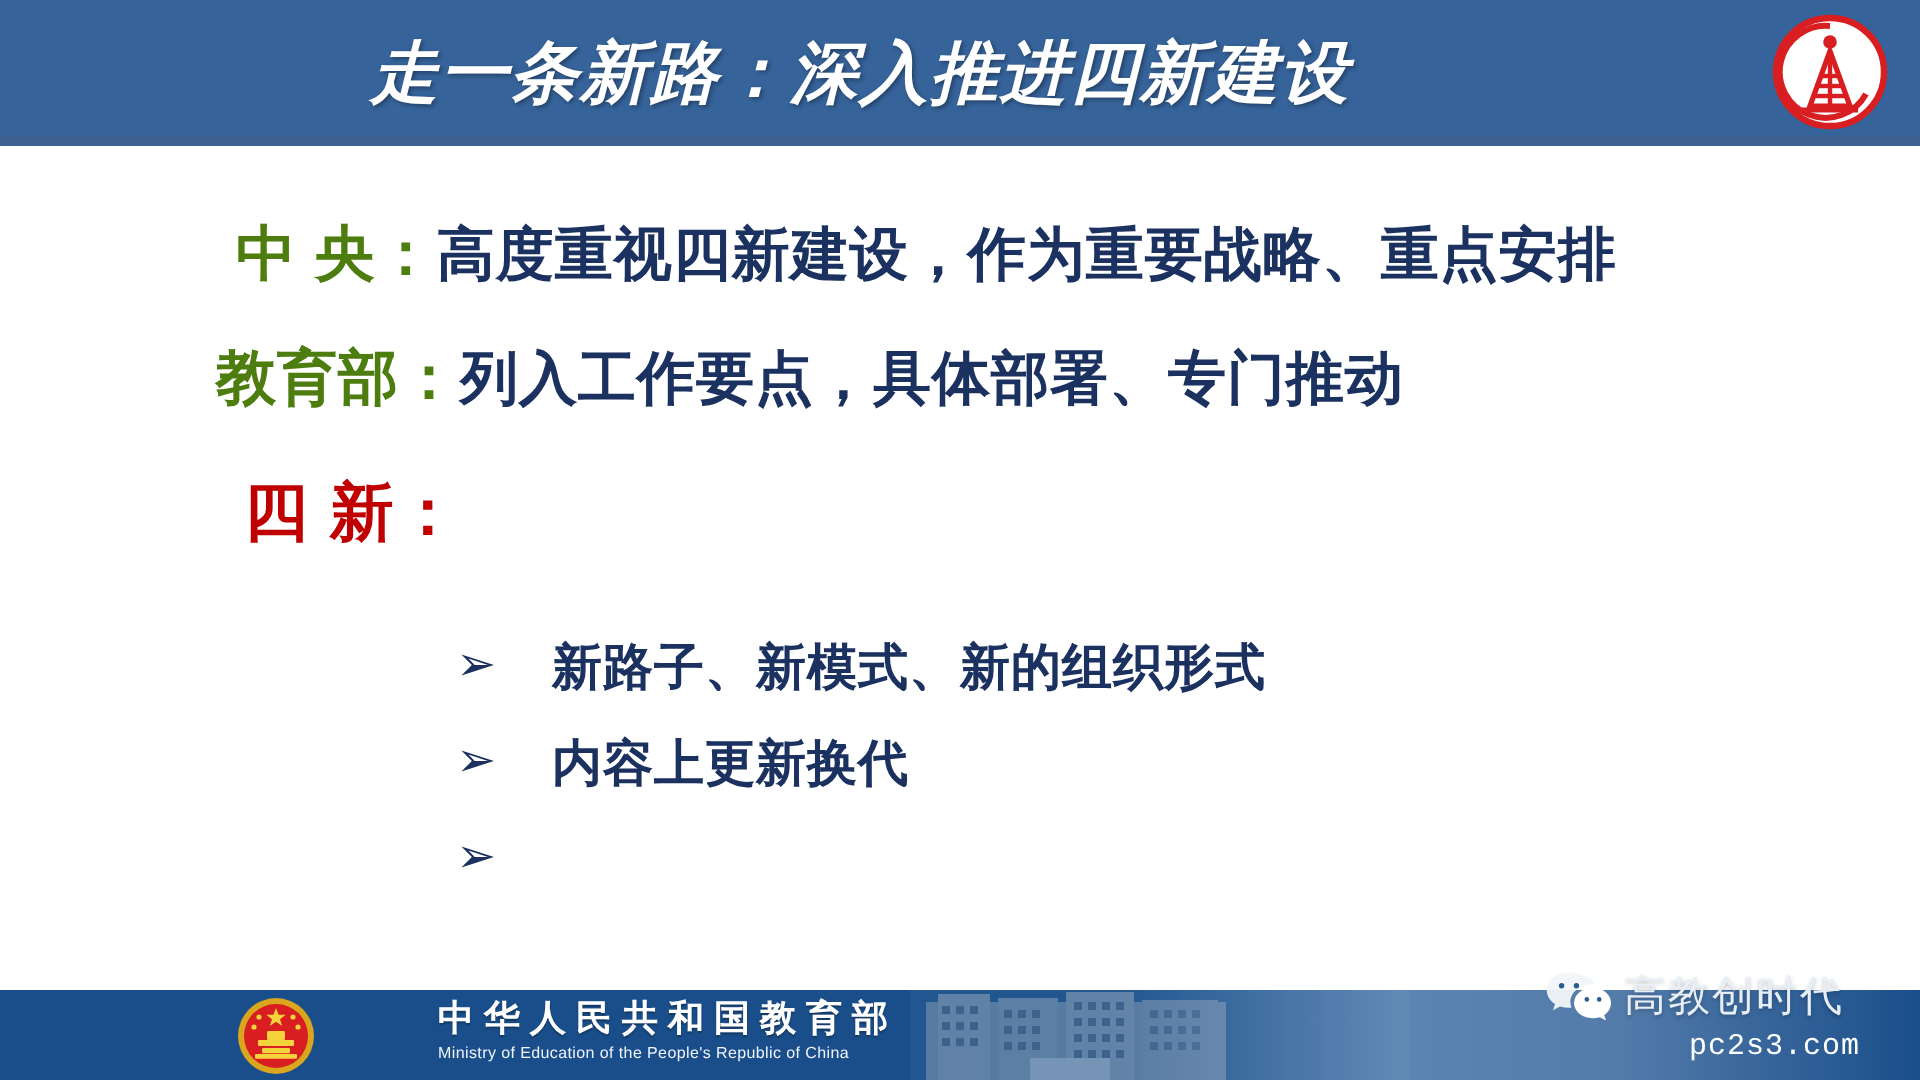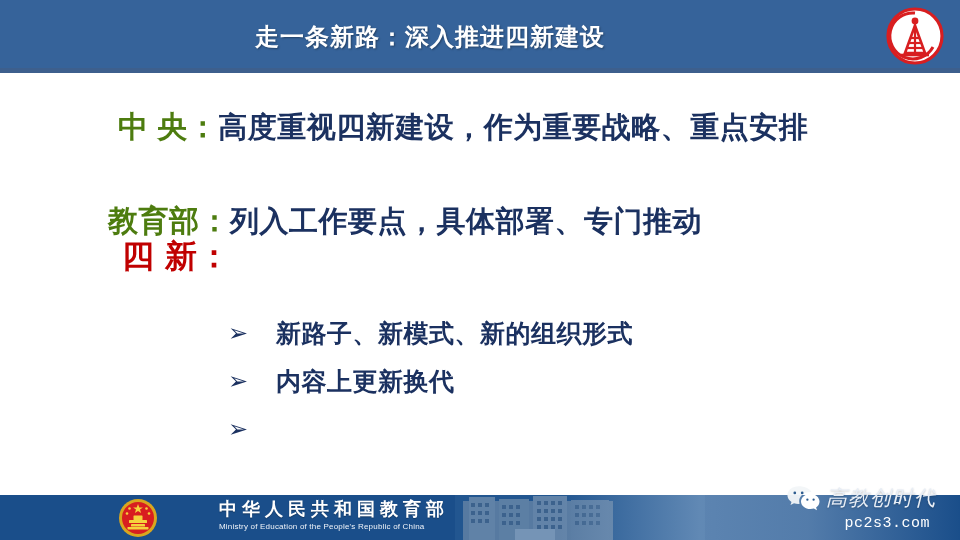--- a/index.html
+++ b/index.html
@@ -38,25 +38,26 @@
   #slide-title {
     position: absolute;
     left: 0;
     top: 0;
     width: 860px;
     height: 73px;
     display: flex;
     align-items: center;
     justify-content: center;
     color: #ffffff;
-    font-size: 24px;
+    font-size: 34px;
     font-weight: bold;
     letter-spacing: 1px;
     text-shadow: 1px 1px 2px rgba(0,0,0,0.35);
     white-space: nowrap;
+    font-style: italic;
   }
 
   
   #header-logo {
     position: absolute;
     right: 14px;
     top: 5px;
     width: 62px;
     height: 62px;
   }
@@ -81,21 +82,21 @@
     font-weight: bold;
     letter-spacing: 0.5px;
   }
   .stmt-text {
     color: #1b3160;
     font-size: 29px;
     font-weight: bold;
     letter-spacing: 0.5px;
   }
   #row-central { left: 118px; top: 34px; }
-  #row-moe     { left: 108px; top: 96px; margin-top: 32px; }
+  #row-moe     { left: 108px; top: 96px; }
 
   #sixin-heading {
     position: absolute;
     left: 122px;
     top: 162px;
     color: #c00000;
     font-size: 32px;
     font-weight: bold;
     letter-spacing: 1px;
     white-space: nowrap;
@@ -190,26 +191,25 @@
   
   #watermark {
     position: absolute;
     right: 14px;
     top: 484px;
     width: 210px;
     height: 52px;
   }
   #wm-row {
     position: absolute;
-    right: 10px;
+    right: 24px;
     top: 0;
     display: flex;
     align-items: center;
     white-space: nowrap;
-    font-style: italic;
   }
   #wechat-icon {
     width: 34px;
     height: 28px;
     margin-right: 6px;
   }
   #wm-label {
     color: #e8eef6;
     font-size: 21px;
     letter-spacing: 1px;

